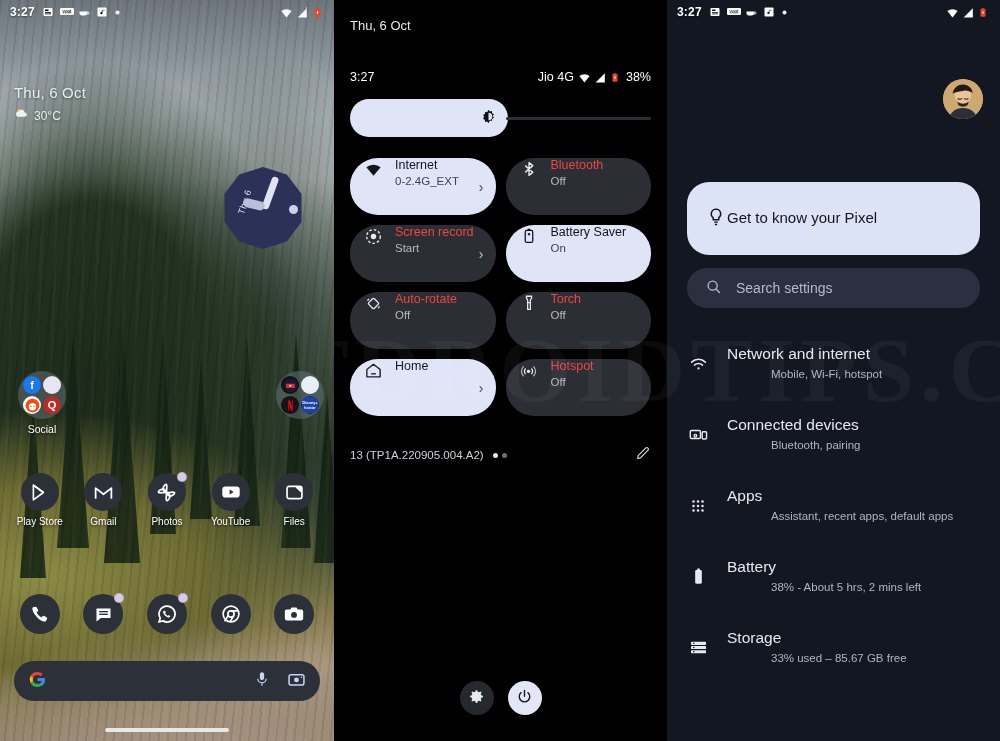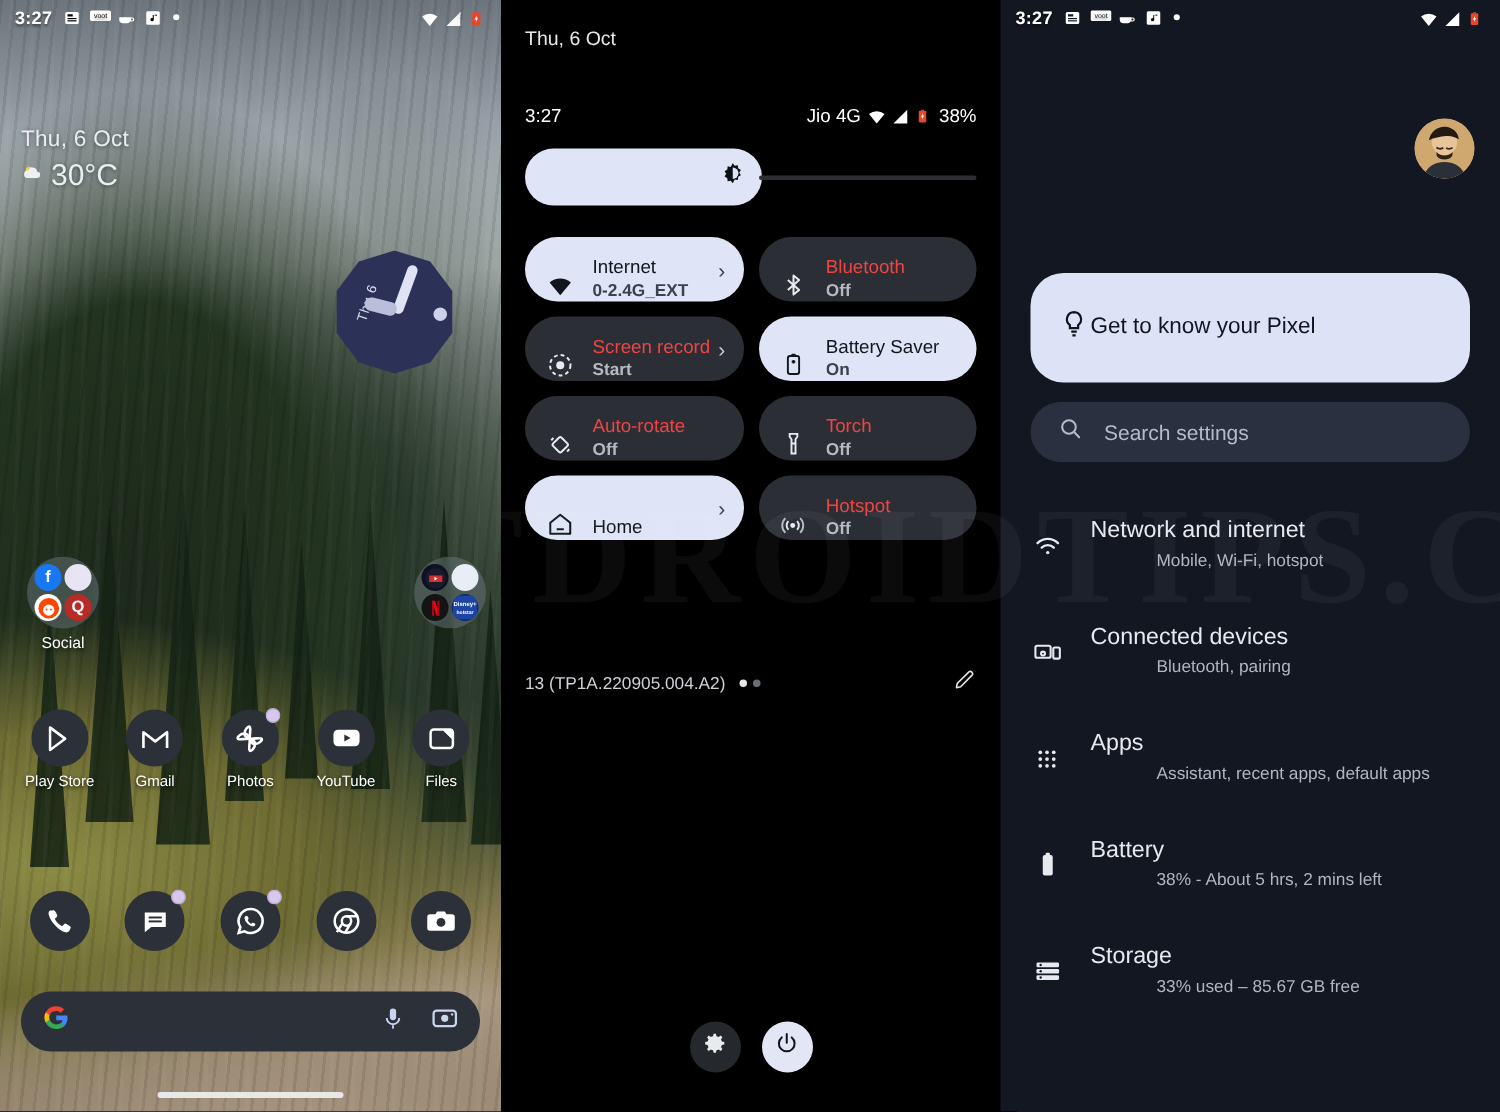--- a/index.html
+++ b/index.html
@@ -56,21 +56,21 @@
   .sb-spacer { flex: 1; }
   .sb-right { display:flex; align-items:center; gap:4px; }
   .sbicon { width: 12px; height: 12px; display:inline-block; }
 
   .widget-weather {
     position: absolute; left: 14px; top: 84px; z-index: 30;
     color: #e9eef2; text-shadow: 0 1px 3px rgba(0,0,0,.45);
   }
   .widget-weather .date { font-size: 15px; letter-spacing:.2px; }
   .widget-weather .temprow { display:flex; align-items:center; gap:5px; margin-top: 5px; }
-  .widget-weather .temp { font-size: 20px; text-align: center; }
+  .widget-weather .temp { font-size: 12px; text-align: center; }
 
   .clock-widget {
     position: absolute; left: 222px; top: 167px; width: 82px; height: 82px; z-index: 28;
     background: #2c3158;
     clip-path: polygon(50% 0%,79% 9%,97% 33%,97% 67%,79% 91%,50% 100%,21% 91%,3% 67%,3% 33%,21% 9%);
     display:flex; align-items:center; justify-content:center;
   }
   .clock-widget .wlabel {
     position:absolute; left:10px; top:30px; font-size:9px; color:#dfe2f2;
     transform: rotate(-72deg); letter-spacing:.5px;
@@ -118,27 +118,27 @@
                font-size:12.5px; color:#fff; }
   .qs-status .carrier { margin-left:auto; display:flex; align-items:center; gap:4px; }
 
   .brightness { position:absolute; left:16px; right:16px; top:99px; height:38px; display:flex; align-items:center; }
   .brightness .fill { width:158px; height:38px; border-radius:22px; background:#dfe4f7;
                       display:flex; align-items:center; justify-content:flex-end; padding-right:11px; }
   .brightness .track { flex:1; height:3px; background:#2d2f33; border-radius:2px; margin-left:-2px; }
 
   .tiles { position:absolute; left:16px; right:16px; top:158px;
            display:grid; grid-template-columns:1fr 1fr; gap:10px; }
-  .tile { height:43px; border-radius:28px; background:#2b2f35; display:flex; align-items:flex-end;
+  .tile { height:57px; border-radius:28px; background:#2b2f35; display:flex; align-items:flex-start;
           padding:0 12px; gap:11px; position:relative; }
   .tile.on { background:#dfe4f7; }
   .tile .ticon { width:22px; height:22px; flex:0 0 22px; display:flex; align-items:center; justify-content:center; }
   .tile .ttxt { display:flex; flex-direction:column; justify-content:center; min-width:0; }
   .tile .tname { font-size:12.5px; color:#ef4444; line-height:1.25; white-space:nowrap; overflow:hidden; text-overflow:ellipsis;}
-  .tile .tsub { font-size:11.5px; color:#b6bac0; line-height:1.25; white-space:nowrap; overflow:hidden; text-overflow:ellipsis;font-weight:bold;}
+  .tile .tsub { font-size:11.5px; color:#b6bac0; line-height:1.25; white-space:nowrap; overflow:hidden; text-overflow:ellipsis;}
   .tile.on .tname { color:#12151c; }
   .tile.on .tsub  { color:#3b4150; }
   .tile .chev { position:absolute; right:12px; top:50%; transform:translateY(-50%); font-size:14px; color:#c9ccd2;}
   .tile.on .chev { color:#3b4150; }
 
   .qs-footer { position:absolute; left:16px; right:16px; top:445px; display:flex; align-items:center; gap:9px; }
   .qs-build { font-size:11.5px; color:#cfd2d8; }
   .qs-dots { display:flex; gap:4px; align-items:center;}
   .qs-dots i { width:5px;height:5px;border-radius:50%; background:#6a6e75; display:block;}
   .qs-dots i.active { background:#e4e6ea; }

